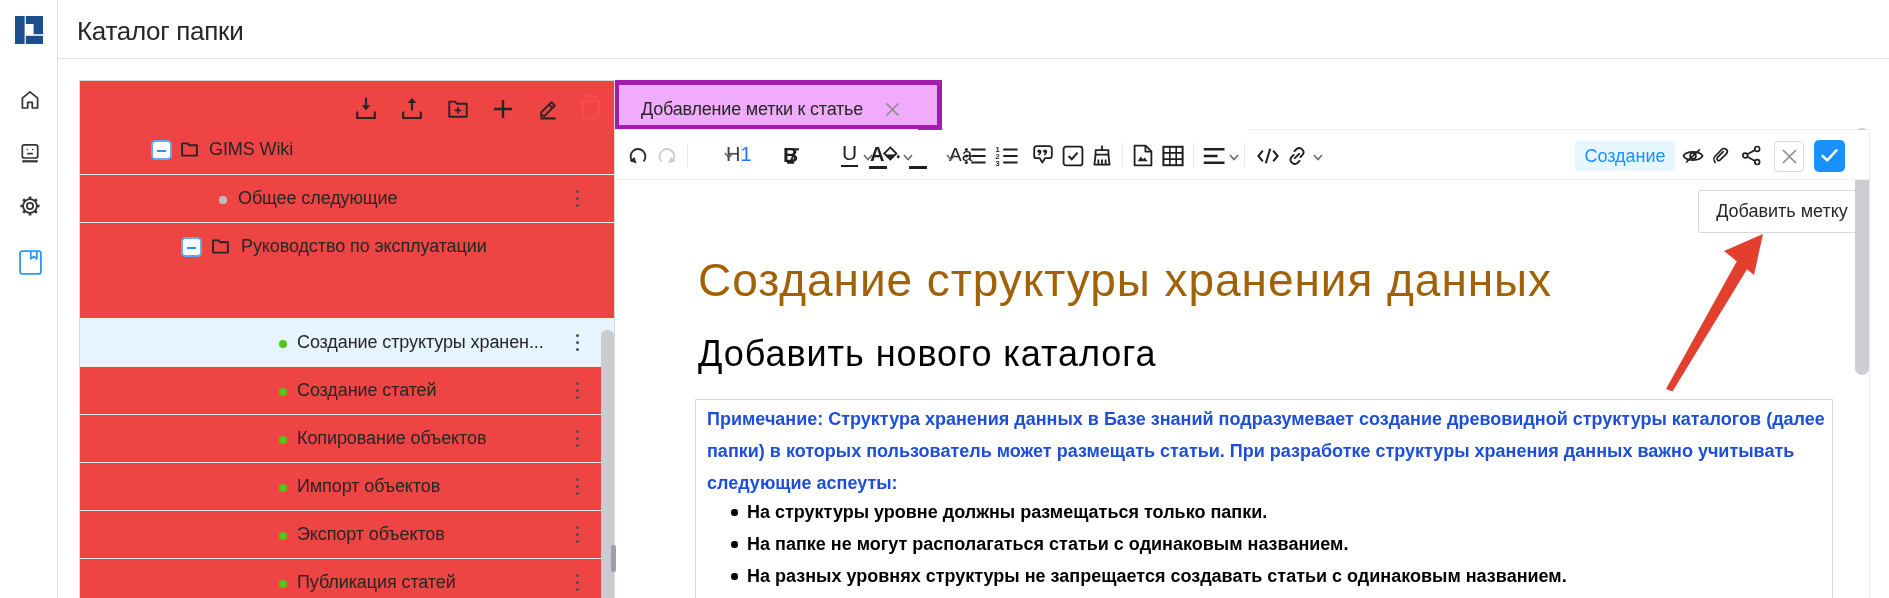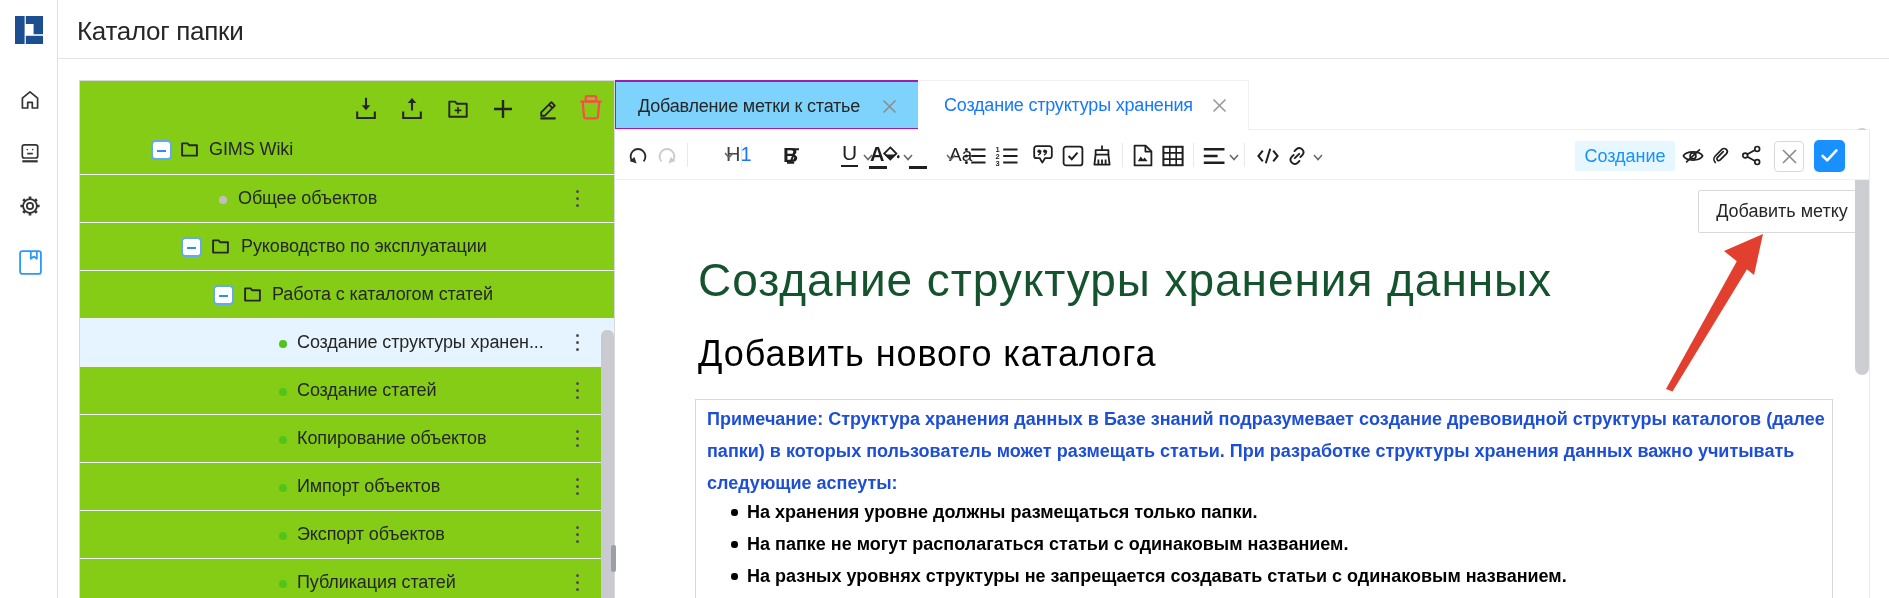--- a/index.html
+++ b/index.html
@@ -13,21 +13,21 @@
     border-right:1px solid #e0e0e0; background:#fff; }
 
   
   #hdr { position:absolute; left:58px; top:0; width:1831px; height:59px;
     border-bottom:1px solid #e4e4e4; background:#fff; }
   #hdr .title { position:absolute; left:19px; top:16px; font-size:26px;
     color:#262626; letter-spacing:-0.3px; }
 
   
   #tree { position:absolute; left:79px; top:80px; width:536px; height:519px;
-    border:1px solid #d9d9d9; background:#84cc16; z-index:3; }
+    border:1px solid #d9d9d9; background:#ef4444; z-index:3; }
   .trow { position:absolute; left:0; width:534px; height:48px; }
   .trow.sep { border-top:1px solid #f0f0f0; }
   .trow.hl { background:#e6f4ff; }
   .trow .txt { position:absolute; top:11px; font-size:18px; line-height:24px; letter-spacing:-0.1px; color:#262626; white-space:nowrap; }
   .minus { position:absolute; top:14px; width:20.5px; height:20px; border:2px solid #61a8f5;
     border-radius:4.5px; background:#fff; }
   .minus::after { content:""; position:absolute; left:3.6px; right:3.6px; top:7.6px;
     border-top:2px solid #2f8ef5; }
   .dot { position:absolute; top:21px; width:7.6px; height:7.6px; border-radius:50%; }
   .dot.green { background:#52c41a; }
@@ -36,22 +36,22 @@
   .kebab i { position:absolute; left:0; width:3.3px; height:3.3px; border-radius:50%;
     background:#4f4f4f; }
   .kebab i:nth-child(1){top:3px;} .kebab i:nth-child(2){top:10px;} .kebab i:nth-child(3){top:17px;}
   #treebar { position:absolute; left:521px; top:249px; width:12.5px; height:270px;
     background:#c9cbd1; border-radius:6px 6px 0 0; }
   #treebar2 { position:absolute; left:531px; top:464px; width:4.5px; height:27px;
     background:#9aa0a6; border-radius:2px; z-index:4; }
 
   
   #tabs { position:absolute; left:614px; top:80px; width:1255px; height:50px; }
-  #tab1 { position:absolute; left:0; top:0; width:328px; height:50px; background:#7dd3fc;
-    border:2px solid #a21caf; }
+  #tab1 { position:absolute; left:0; top:0; width:328px; height:50px; background:#f0abfc;
+    border:5px solid #a21caf; }
   #tab1 .t { position:absolute; left:22px; top:14px; font-size:18px; letter-spacing:-0.2px; color:#262626; white-space:nowrap;}
   #tab2 { position:absolute; left:304px; top:0; width:331px; height:50px; background:#fff;
     border-top:1px solid #f0f0f0; border-right:1px solid #f0f0f0; }
   #tab2 .t { position:absolute; left:26px; top:14px; font-size:18px; letter-spacing:-0.2px; color:#1677ff; white-space:nowrap;}
   .tabline { position:absolute; top:49px; height:1px; background:#f0f0f0; }
 
   
   #etb { position:absolute; left:614px; top:130px; width:1255px; height:50px;
     border-bottom:1px solid #f0f0f0; background:#fff; z-index:2; }
   .vsep { position:absolute; top:13px; width:1px; height:24px; background:#e8e8e8; }
@@ -63,21 +63,21 @@
   .okbtn { position:absolute; left:1200px; top:10px; width:31px; height:32px;
     background:#1890ff; border-radius:5px; }
 
   
   #content { position:absolute; left:638px; top:179px; width:1255px; height:419px;
     background:#fff; overflow:hidden; }
   #addbtn { position:absolute; left:1060px; top:11px; width:168px; height:43px;
     border:1px solid #d9d9d9; border-radius:2px; background:#fff;
     font-size:18px; color:#262626; text-align:center; line-height:40px; }
   #h1t { position:absolute; left:60px; top:78px; font-size:46px; font-weight:400; line-height:46px;
-    color:#14532d; letter-spacing:0.95px; white-space:nowrap; }
+    color:#a16207; letter-spacing:0.95px; white-space:nowrap; }
   #h2t { position:absolute; left:60px; top:157px; font-size:36px; font-weight:400; line-height:36px;
     color:#000; letter-spacing:0.95px; white-space:nowrap; }
   #note { position:absolute; left:57px; top:220px; width:1138px; height:215px;
     border:1px solid #d9d9d9; background:#fff; }
   #note .p { position:absolute; left:11px; top:3px; width:1135px; font-size:18px;
     font-weight:bold; color:#1d4ed8; line-height:32px; }
   #note .li { position:absolute; left:51px; font-size:18px; font-weight:bold;
     color:#000; white-space:nowrap; line-height:20px; }
   #note .b { position:absolute; left:35px; width:6.5px; height:6.5px; border-radius:50%;
     background:#000; }
@@ -162,41 +162,34 @@
 
   <div class="trow" style="top:45px">
     <div class="minus" style="left:71px"></div>
     <svg class="icon" style="left:101px; top:16px" width="17" height="15" viewBox="0 0 17 15" fill="none" stroke="#262626" stroke-width="1.9" stroke-linejoin="round">
       <path d="M1.1 13.6 V1.4 H6.6 L8.3 3.3 H15.9 V13.6 Z"></path>
     </svg>
     <div class="txt" style="left:129px">GIMS Wiki</div>
   </div>
   <div class="trow sep" style="top:93px">
     <div class="dot gray" style="left:139px"></div>
-    <div class="txt" style="left:158px">Общее объектов</div>
+    <div class="txt" style="left:158px">Общее следующие</div>
     <div class="kebab">
         <i></i>
         <i></i>
         <i></i>
       </div>
   </div>
   <div class="trow sep" style="top:141px">
     <div class="minus" style="left:101px"></div>
     <svg class="icon" style="left:132px; top:16px" width="17" height="15" viewBox="0 0 17 15" fill="none" stroke="#262626" stroke-width="1.9" stroke-linejoin="round">
       <path d="M1.1 13.6 V1.4 H6.6 L8.3 3.3 H15.9 V13.6 Z"></path>
     </svg>
     <div class="txt" style="left:161px">Руководство по эксплуатации</div>
   </div>
-  <div class="trow sep" style="top:189px">
-    <div class="minus" style="left:133px"></div>
-    <svg class="icon" style="left:164px; top:16px" width="17" height="15" viewBox="0 0 17 15" fill="none" stroke="#262626" stroke-width="1.9" stroke-linejoin="round">
-      <path d="M1.1 13.6 V1.4 H6.6 L8.3 3.3 H15.9 V13.6 Z"></path>
-    </svg>
-    <div class="txt" style="left:192px">Работа с каталогом статей</div>
-  </div>
   <div class="trow sep hl" style="top:237px">
     <div class="dot green" style="left:199px"></div>
     <div class="txt" style="left:217px">Создание структуры хранен...</div>
     <div class="kebab">
         <i></i>
         <i></i>
         <i></i>
       </div>
   </div>
   <div class="trow sep" style="top:285px">
@@ -246,26 +239,20 @@
   </div>
 
   <div id="treebar"></div>
   <div id="treebar2"></div>
 </div>
 
 <div id="tabs">
   <div id="tab1">
     <div class="t">Добавление метки к статье</div>
     <svg class="icon" style="left:265px; top:16px" width="17" height="17" viewBox="0 0 17 17" stroke="#8c8c8c" stroke-width="1.6">
-        <path d="M2.5 2.5 L14.5 14.5 M14.5 2.5 L2.5 14.5"></path>
-      </svg>
-  </div>
-  <div id="tab2">
-    <div class="t">Создание структуры хранения</div>
-    <svg class="icon" style="left:293px; top:16px" width="17" height="17" viewBox="0 0 17 17" stroke="#999" stroke-width="1.6">
         <path d="M2.5 2.5 L14.5 14.5 M14.5 2.5 L2.5 14.5"></path>
       </svg>
   </div>
   <div class="tabline" style="left:0; width:304px"></div>
   <div class="tabline" style="left:635px; width:620px"></div>
 </div>
 
 <div id="etb">
 
   <svg class="icon" style="left:14px; top:16px" width="20" height="22" viewBox="0 0 20 22" fill="none" stroke="#2b2b2b" stroke-width="1.9">
@@ -418,21 +405,21 @@
 
 <div id="content">
   <div id="addbtn">Добавить метку</div>
   <div id="h1t">Создание структуры хранения данных</div>
   <div id="h2t">Добавить нового каталога</div>
   <div id="note">
     <div class="p">Примечание: Структура хранения данных в Базе знаний подразумевает создание древовидной структуры каталогов (далее<br>
 папки) в которых пользователь может размещать статьи. При разработке структуры хранения данных важно учитывать<br>
 следующие аспеуты:</div>
     <div class="b" style="top:109px"></div>
-    <div class="li" style="top:102px">На хранения уровне должны размещаться только папки.</div>
+    <div class="li" style="top:102px">На структуры уровне должны размещаться только папки.</div>
     <div class="b" style="top:141px"></div>
     <div class="li" style="top:134px">На папке не могут располагаться статьи с одинаковым названием.</div>
     <div class="b" style="top:173px"></div>
     <div class="li" style="top:166px">На разных уровнях структуры не запрещается создавать статьи с одинаковым названием.</div>
   </div>
 
   <svg class="icon" style="left:1016px; top:46px" width="130" height="175" viewBox="0 0 130 175">
     <path d="M12 164 L18.5 166.5 L95 41 L83.5 35 Z" fill="#e23f2f"></path>
     <path d="M109 9 L70 26 L100 50 Z" fill="#e23f2f"></path>
   </svg>

